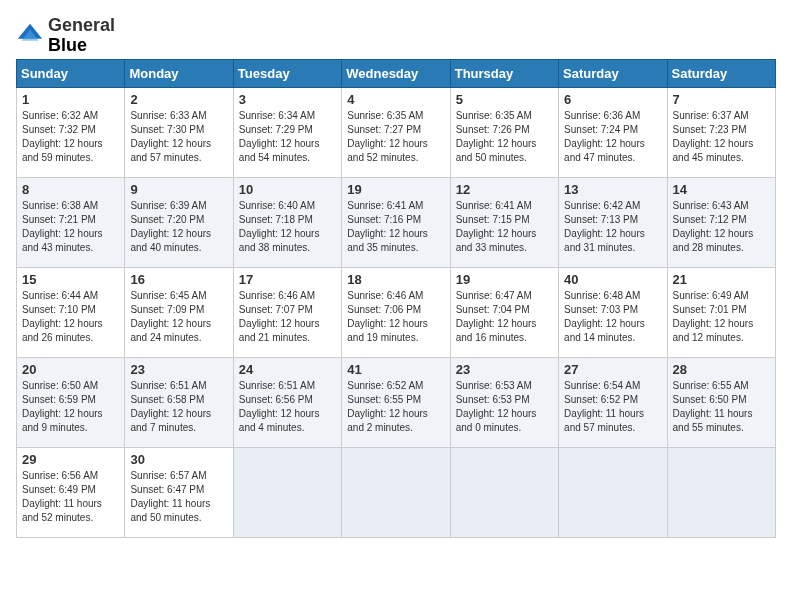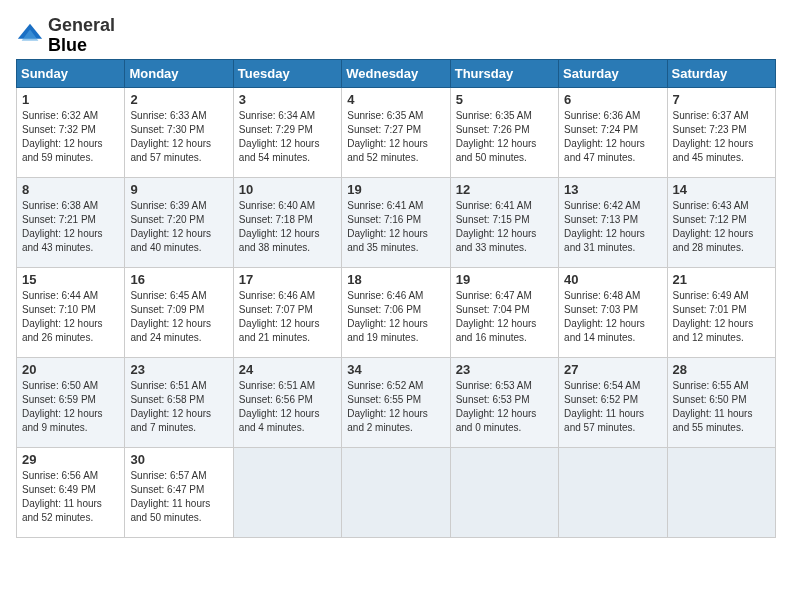--- a/index.html
+++ b/index.html
@@ -214,21 +214,21 @@
       </td>
         <td>
         <span class="day-num">23</span>
         <span class="day-info">Sunrise: 6:51 AM<br>Sunset: 6:58 PM<br>Daylight: 12 hours and 7 minutes.</span>
       </td>
         <td>
         <span class="day-num">24</span>
         <span class="day-info">Sunrise: 6:51 AM<br>Sunset: 6:56 PM<br>Daylight: 12 hours and 4 minutes.</span>
       </td>
         <td>
-        <span class="day-num">34</span>
+        <span class="day-num">41</span>
         <span class="day-info">Sunrise: 6:52 AM<br>Sunset: 6:55 PM<br>Daylight: 12 hours and 2 minutes.</span>
       </td>
         <td>
         <span class="day-num">23</span>
         <span class="day-info">Sunrise: 6:53 AM<br>Sunset: 6:53 PM<br>Daylight: 12 hours and 0 minutes.</span>
       </td>
         <td>
         <span class="day-num">27</span>
         <span class="day-info">Sunrise: 6:54 AM<br>Sunset: 6:52 PM<br>Daylight: 11 hours and 57 minutes.</span>
       </td>

